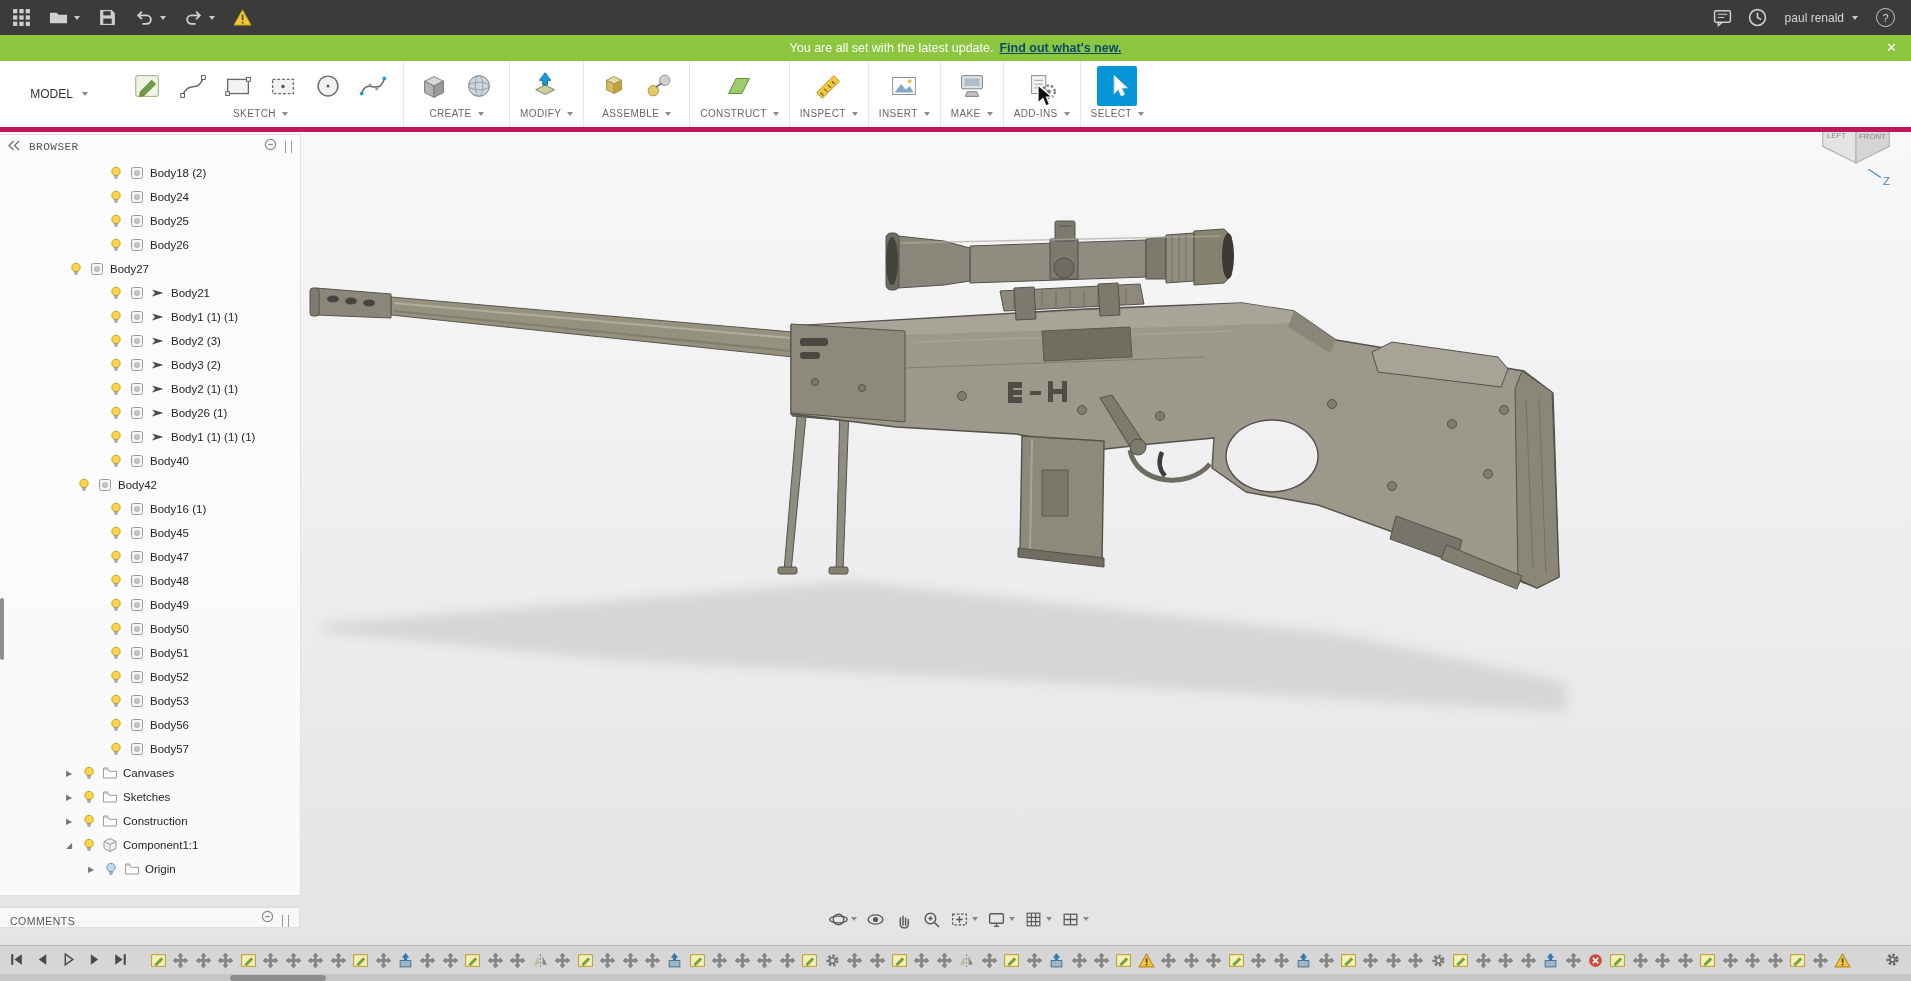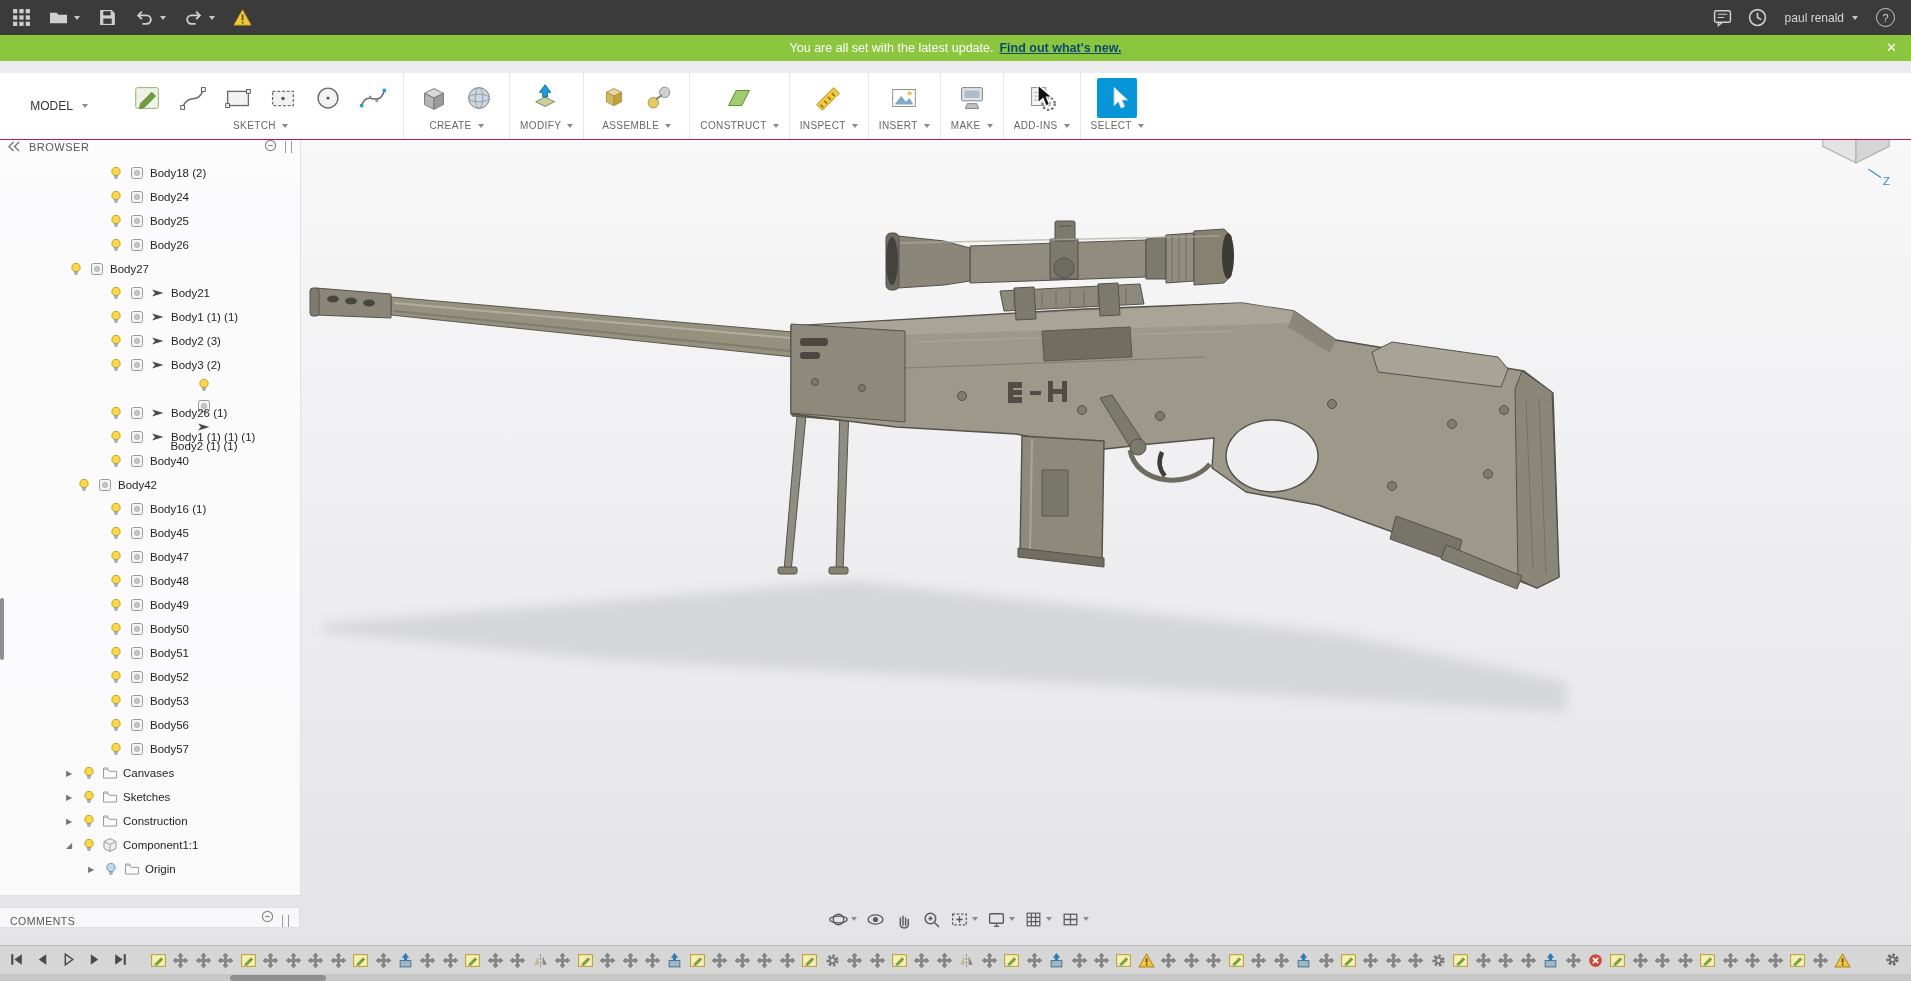--- a/index.html
+++ b/index.html
@@ -23,21 +23,21 @@
 
   
   #banner{position:absolute;left:0;top:35px;width:100%;height:26px;background:#8cc63e;
           display:flex;align-items:center;justify-content:center;gap:6px;color:#fff;
           font-size:12.5px;z-index:6;}
   #banner a{color:#0c4a6e;font-weight:bold;text-decoration:underline;cursor:pointer;}
   #banner-close{position:absolute;right:14px;top:5px;font-size:13px;color:#fff;cursor:pointer;}
 
   
   #toolbar{position:absolute;left:0;top:61px;width:100%;height:66px;background:#ffffff;
-           border-bottom:1px solid #be185d;display:flex;align-items:stretch;z-index:5;margin-top:12px;}
+           border-bottom:5px solid #be185d;display:flex;align-items:stretch;z-index:5;}
   #workspace{width:118px;display:flex;align-items:center;justify-content:center;gap:6px;
              font-size:12px;color:#333;cursor:pointer;}
   #toolbar-groups{display:flex;}
   .tb-group{display:flex;flex-direction:column;align-items:center;padding:3px 10px 2px;}
   .tb-group + .tb-group{border-left:1px solid #e6e6e6;}
   .tb-icons{display:flex;gap:5px;height:44px;align-items:center;}
   .tool-btn{width:40px;height:40px;display:flex;align-items:center;justify-content:center;
             border-radius:2px;cursor:pointer;}
   .tool-btn svg{width:34px;height:34px;display:block;}
   .tool-btn.active{background:#0696d7;}
@@ -45,21 +45,21 @@
                gap:3px;padding-bottom:2px;cursor:pointer;}
 
   
   #canvas{position:absolute;left:0;top:127px;width:100%;height:818px;
           background:linear-gradient(180deg,#f8f8f9 0%,#ededef 55%,#e4e4e7 100%);z-index:0;}
   #scene{position:absolute;left:0;top:0;width:1911px;height:981px;z-index:1;pointer-events:none;}
 
   
   #browser{position:absolute;left:0;top:134px;width:300px;height:760px;z-index:3;
            background:rgba(252,252,253,0.90);border:1px solid rgba(0,0,0,0.10);border-left:none;}
-  .panel-header{height:24px;display:flex;align-items:center;gap:8px;padding:0 8px;}
+  .panel-header{height:24px;display:flex;align-items:center;gap:8px;padding:0 8px;font-family:Liberation Mono, monospace;}
   .panel-title{font-size:11px;color:#555;letter-spacing:.5px;flex:1;}
   .grip{width:5px;height:12px;border-left:1px solid #9a9a9a;border-right:1px solid #9a9a9a;}
   #tree{padding-top:2px;}
   .tree-row{height:24px;display:flex;align-items:center;gap:5px;font-size:11.5px;color:#1f1f1f;cursor:default;margin-left:36px;}
   .t-ic{width:16px;height:16px;display:flex;}
   .t-ic svg{width:16px;height:16px;}
   .expander{width:14px;font-size:8px;color:#777;text-align:center;cursor:pointer;}
   #browser-vscroll{position:absolute;left:0;top:463px;width:4px;height:62px;background:#8f8f8f;border-radius:2px;}
 
   
@@ -681,21 +681,21 @@
               <circle cx="8" cy="8" r="2.6" fill="#c9c9c9" stroke="#9a9a9a" stroke-width="0.6"></circle>
             </svg>
           </span>
           <span class="t-ic">
             <svg viewBox="0 0 16 16">
               <path d="M2 4.5 L13.5 8 L2 11.5 L5 8 Z" fill="#4a4a4a"></path>
             </svg>
           </span>
           <span>Body3 (2)</span>
         </div>
-        <div class="tree-row" style="padding-left: 72px; flex-direction: column;">
+        <div class="tree-row" style="padding-left: 72px;">
           <span class="t-ic">
             <svg viewBox="0 0 16 16">
               <circle cx="8" cy="6.5" r="4.2" fill="#f8d84a" stroke="#c8a122"></circle>
               <rect x="6.3" y="10.5" width="3.4" height="2" fill="#b5b5b5" stroke="#888" stroke-width="0.5"></rect>
               <rect x="6.8" y="12.8" width="2.4" height="1" fill="#999"></rect>
             </svg>
           </span>
           <span class="t-ic">
             <svg viewBox="0 0 16 16">
               <rect x="2.5" y="2.5" width="11" height="11" rx="2" fill="#f5f5f5" stroke="#9a9a9a"></rect>

